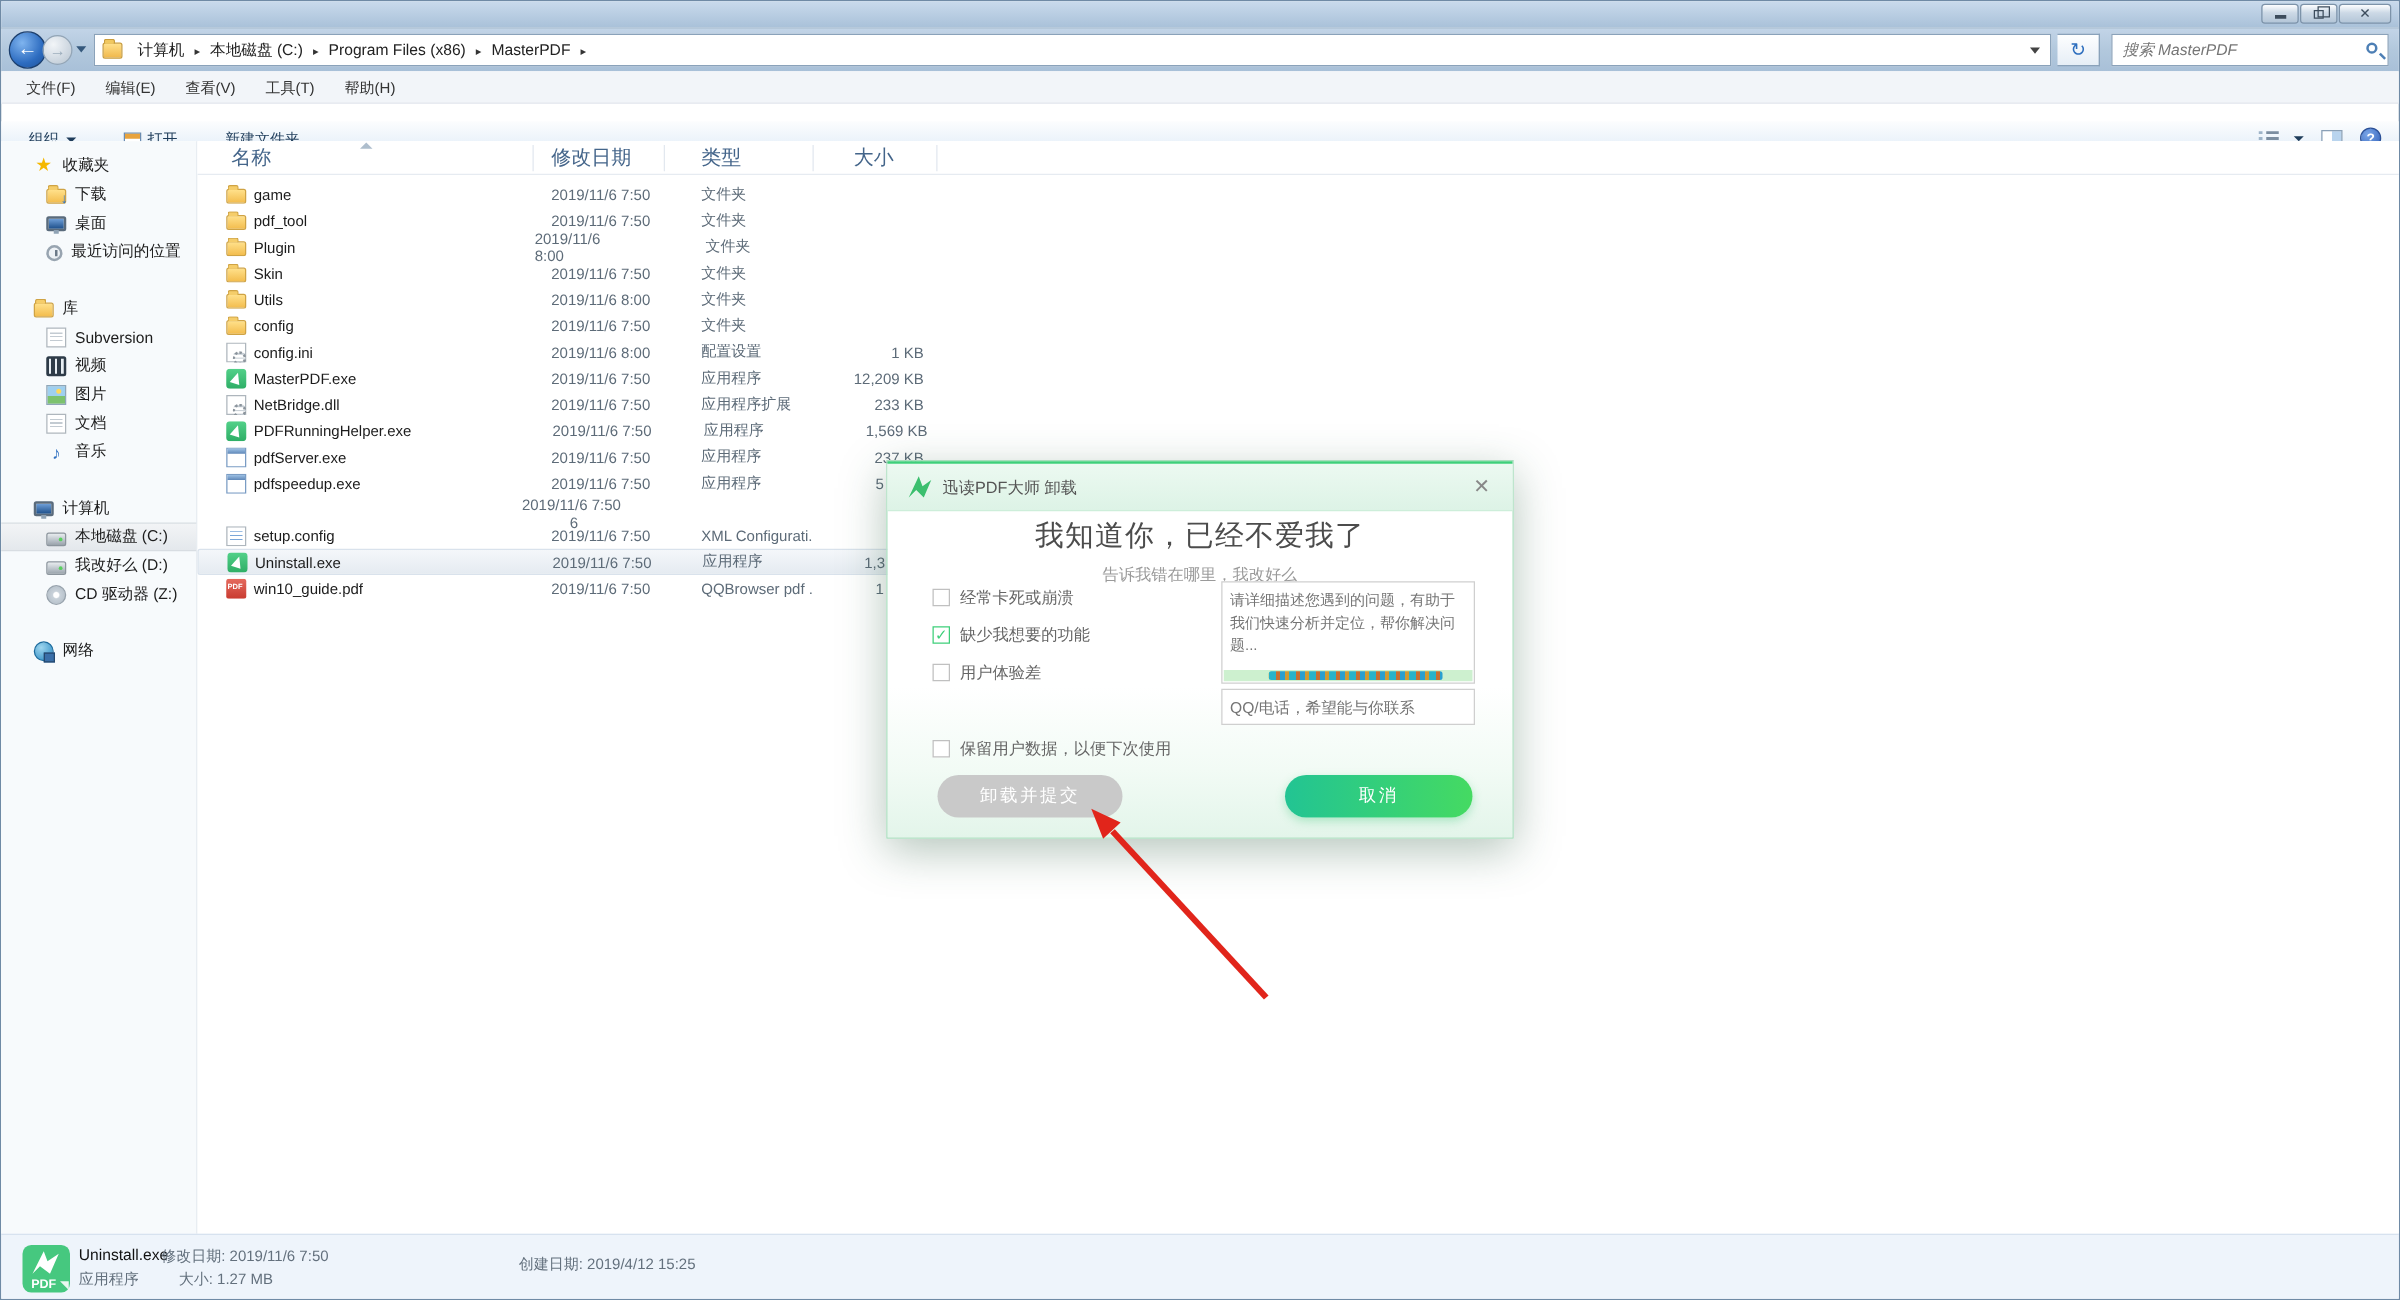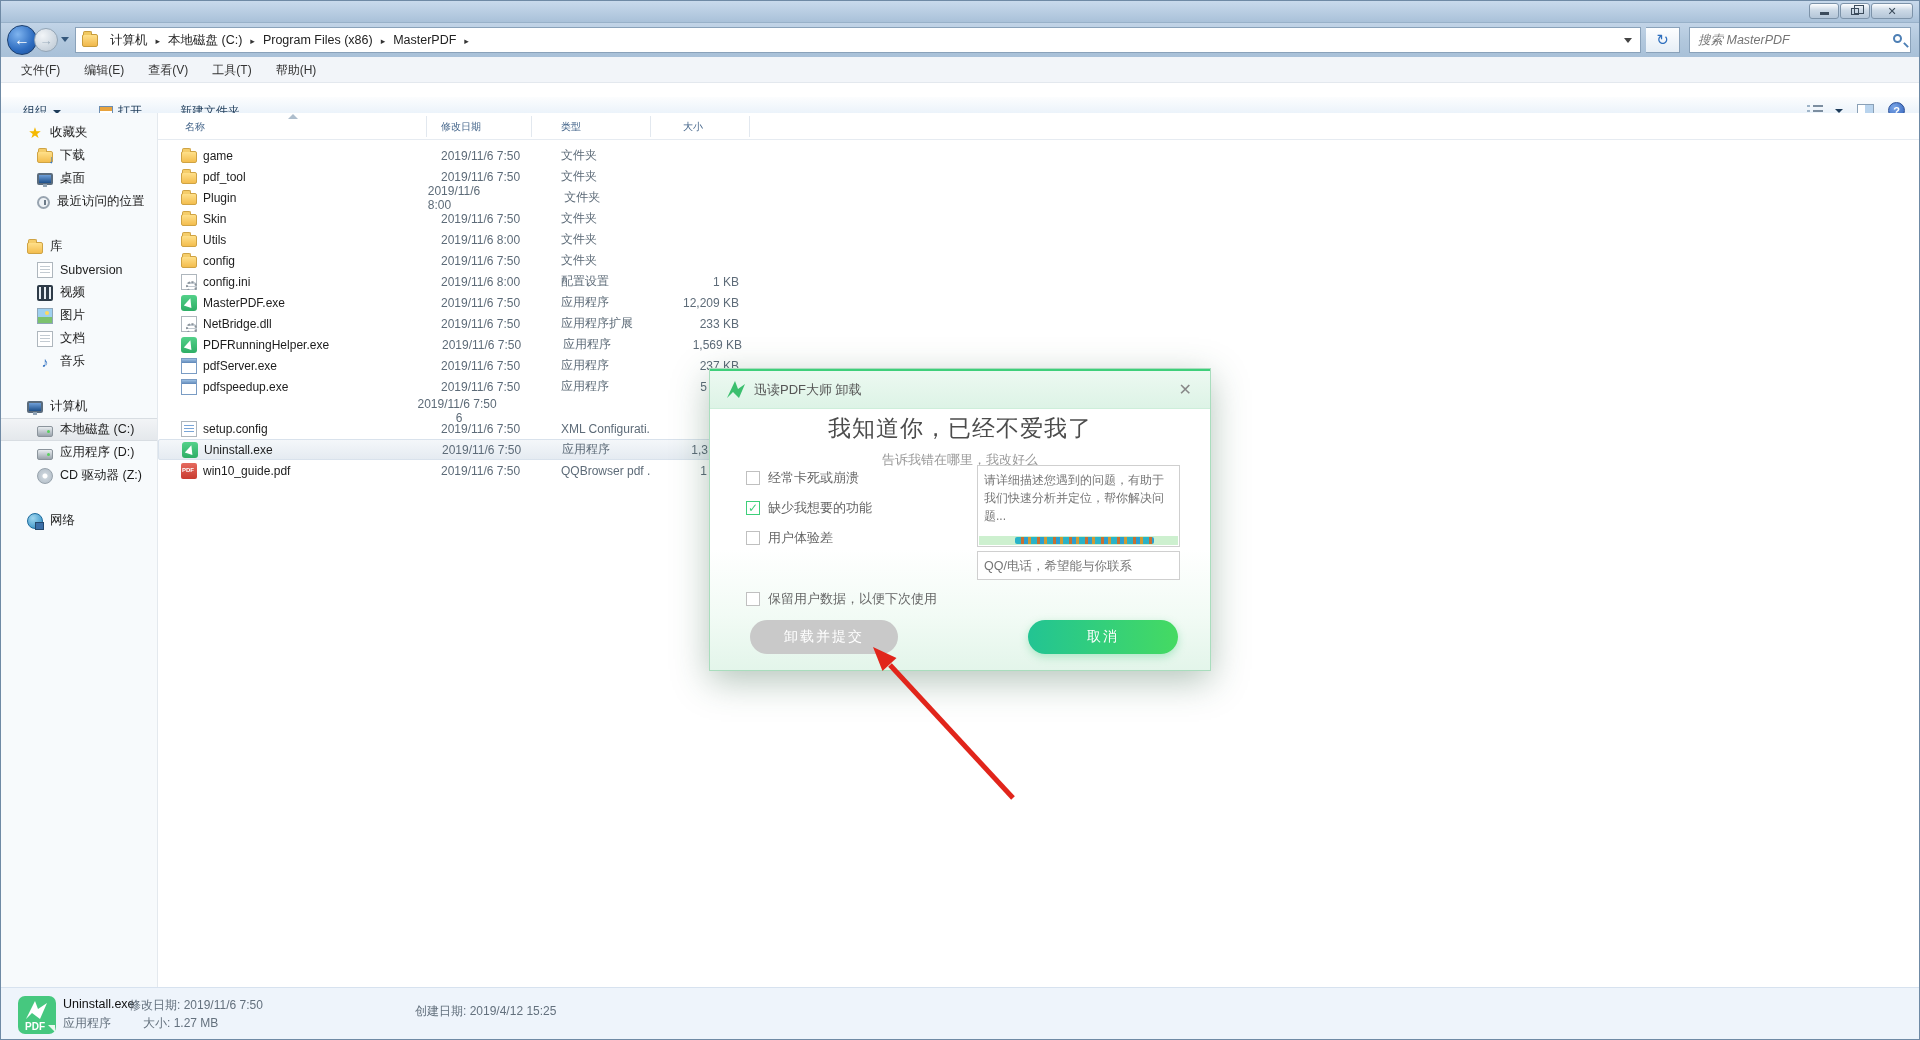--- a/index.html
+++ b/index.html
@@ -101,21 +101,21 @@
   .i-pdfr { background:linear-gradient(#e56a5e,#c93b30); border-radius:2px; }
   .i-pdfr:after { content:"PDF"; position:absolute; left:1px; top:4px; color:#fff; font-size:6px; font-weight:bold; }
   .i-app { background:#fff; border:1px solid #7a9cc4; }
   .i-app:before { content:""; position:absolute; left:0; right:0; top:0; height:4px; background:linear-gradient(#9cc0e4,#5f87b8); }
   .i-gear:after { content:""; position:absolute; left:4px; top:6px; width:7px; height:7px; border:2px dotted #8b949c; border-radius:50%; }
   .i-xml:after { background:repeating-linear-gradient(#7aa6d8 0 1px,transparent 1px 3px) !important; }
 
   
   .filearea { position:absolute; left:157px; top:0; right:0; bottom:0; background:#fff; }
   .colheader { position:absolute; top:0; left:0; right:0; height:27px; border-bottom:1px solid #e6ebf1; background:#fff; }
-  .col-label { position:absolute; top:0; height:27px; line-height:27px; font-size:10px; color:#44658a; }
+  .col-label { position:absolute; top:0; height:27px; line-height:27px; font-size:16px; color:#44658a; }
   .col-sep { position:absolute; top:3px; height:21px; width:1px; background:#e2e8ef; }
   .sortmark { position:absolute; top:1px; border-left:5px solid transparent; border-right:5px solid transparent; border-bottom:5px solid #aebecd; }
   .rows { position:absolute; top:29px; left:0; right:0; bottom:0; }
   .frow { position:absolute; left:0; width:594px; height:21px; display:flex; align-items:center; }
   .frow.selected { background:linear-gradient(#f4f7fa,#e5ebf1); border:1px solid #d9e2ec; border-radius:2px; }
   .c-name { width:268px; padding-left:23px; display:flex; align-items:center; overflow:hidden; white-space:nowrap; color:#1c1c1c; }
   .c-name .sico { margin-right:6px; }
   .c-date { width:105px; padding-left:15px; color:#5d6b78; }
   .c-type { width:119px; padding-left:30px; color:#5d6b78; overflow:hidden; white-space:nowrap; }
   .c-size { width:99px; padding-right:10px; text-align:right; color:#5d6b78; }
@@ -283,21 +283,21 @@
           <div class="srow head">
             <span class="sico i-screen"></span>
             <span>计算机</span>
           </div>
           <div class="srow child selected">
             <span class="sico i-disk"></span>
             <span>本地磁盘 (C:)</span>
           </div>
           <div class="srow child">
             <span class="sico i-disk"></span>
-            <span>应用程序 (D:)</span>
+            <span>我改好么 (D:)</span>
           </div>
           <div class="srow child">
             <span class="sico i-cd"></span>
             <span>CD 驱动器 (Z:)</span>
           </div>
         </div>
         <div class="sgroup">
           <div class="srow head">
             <span class="sico i-net"></span>
             <span>网络</span>

